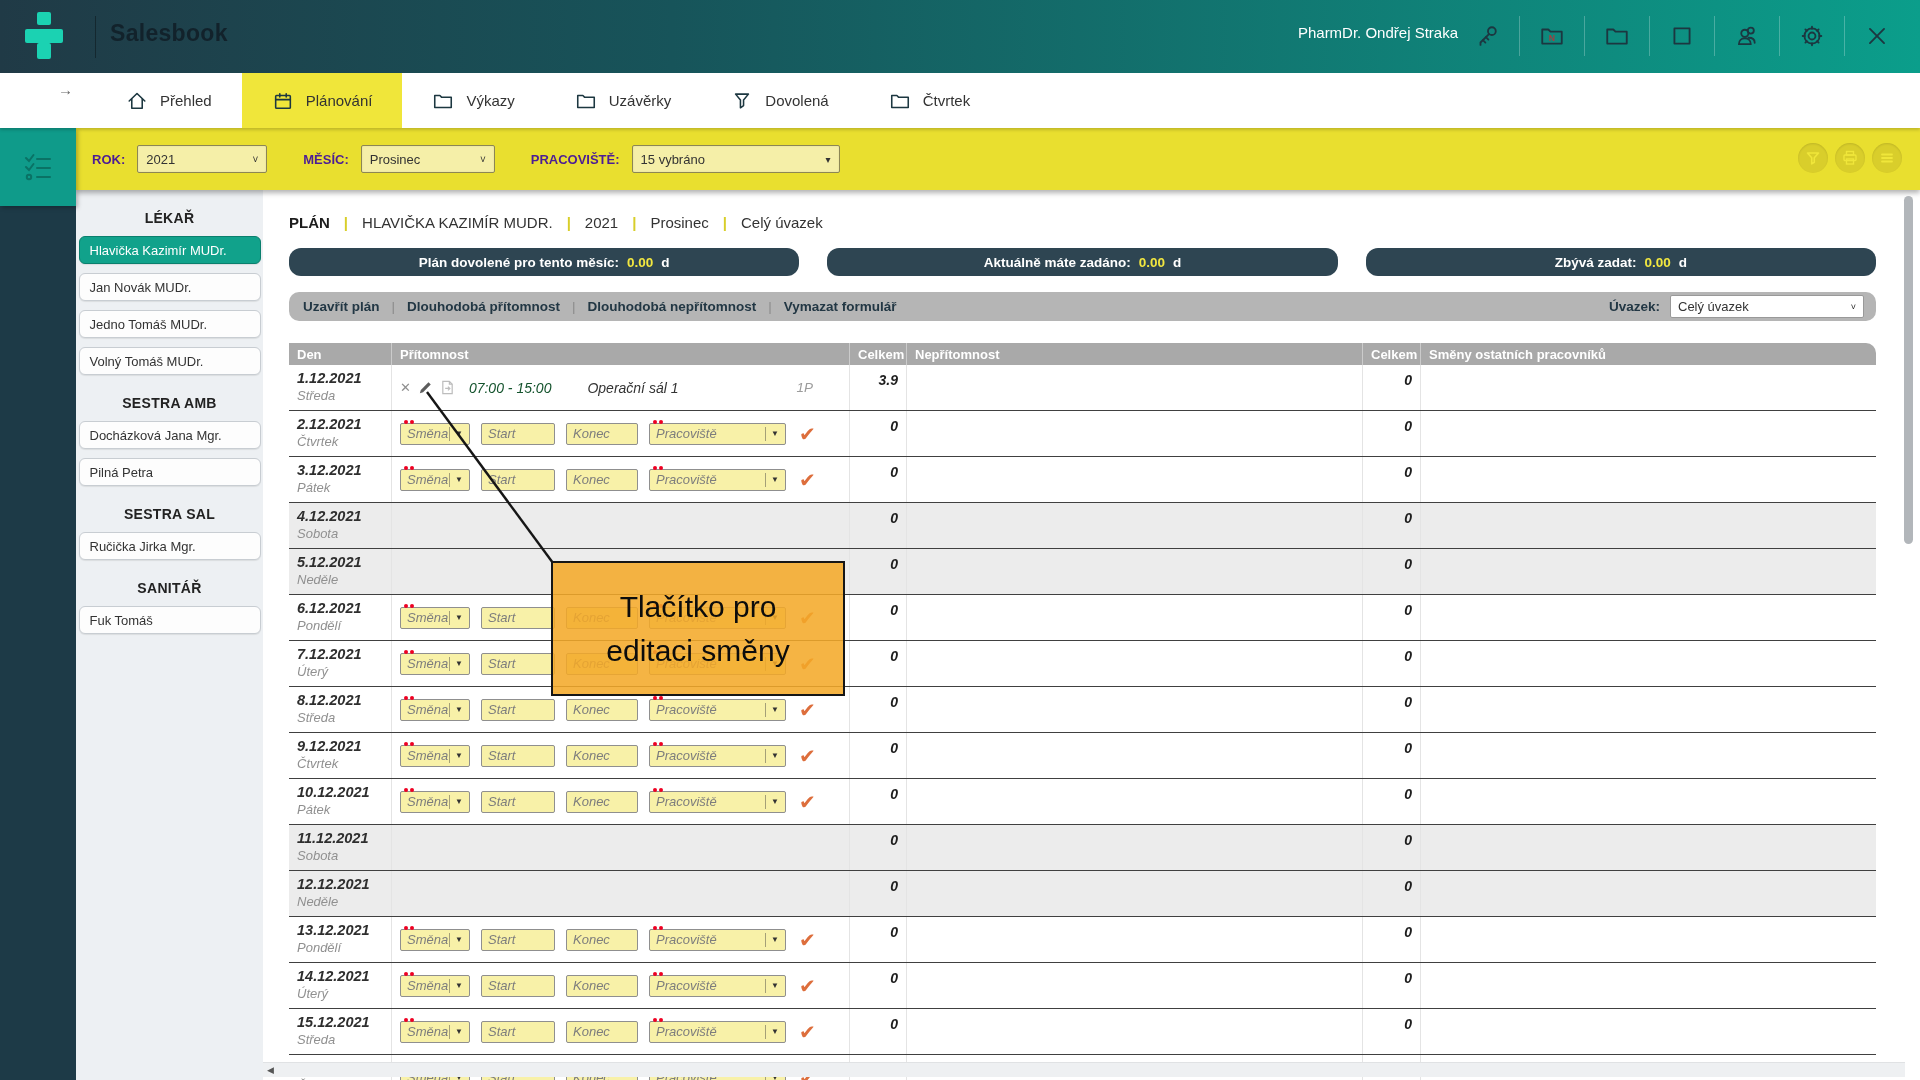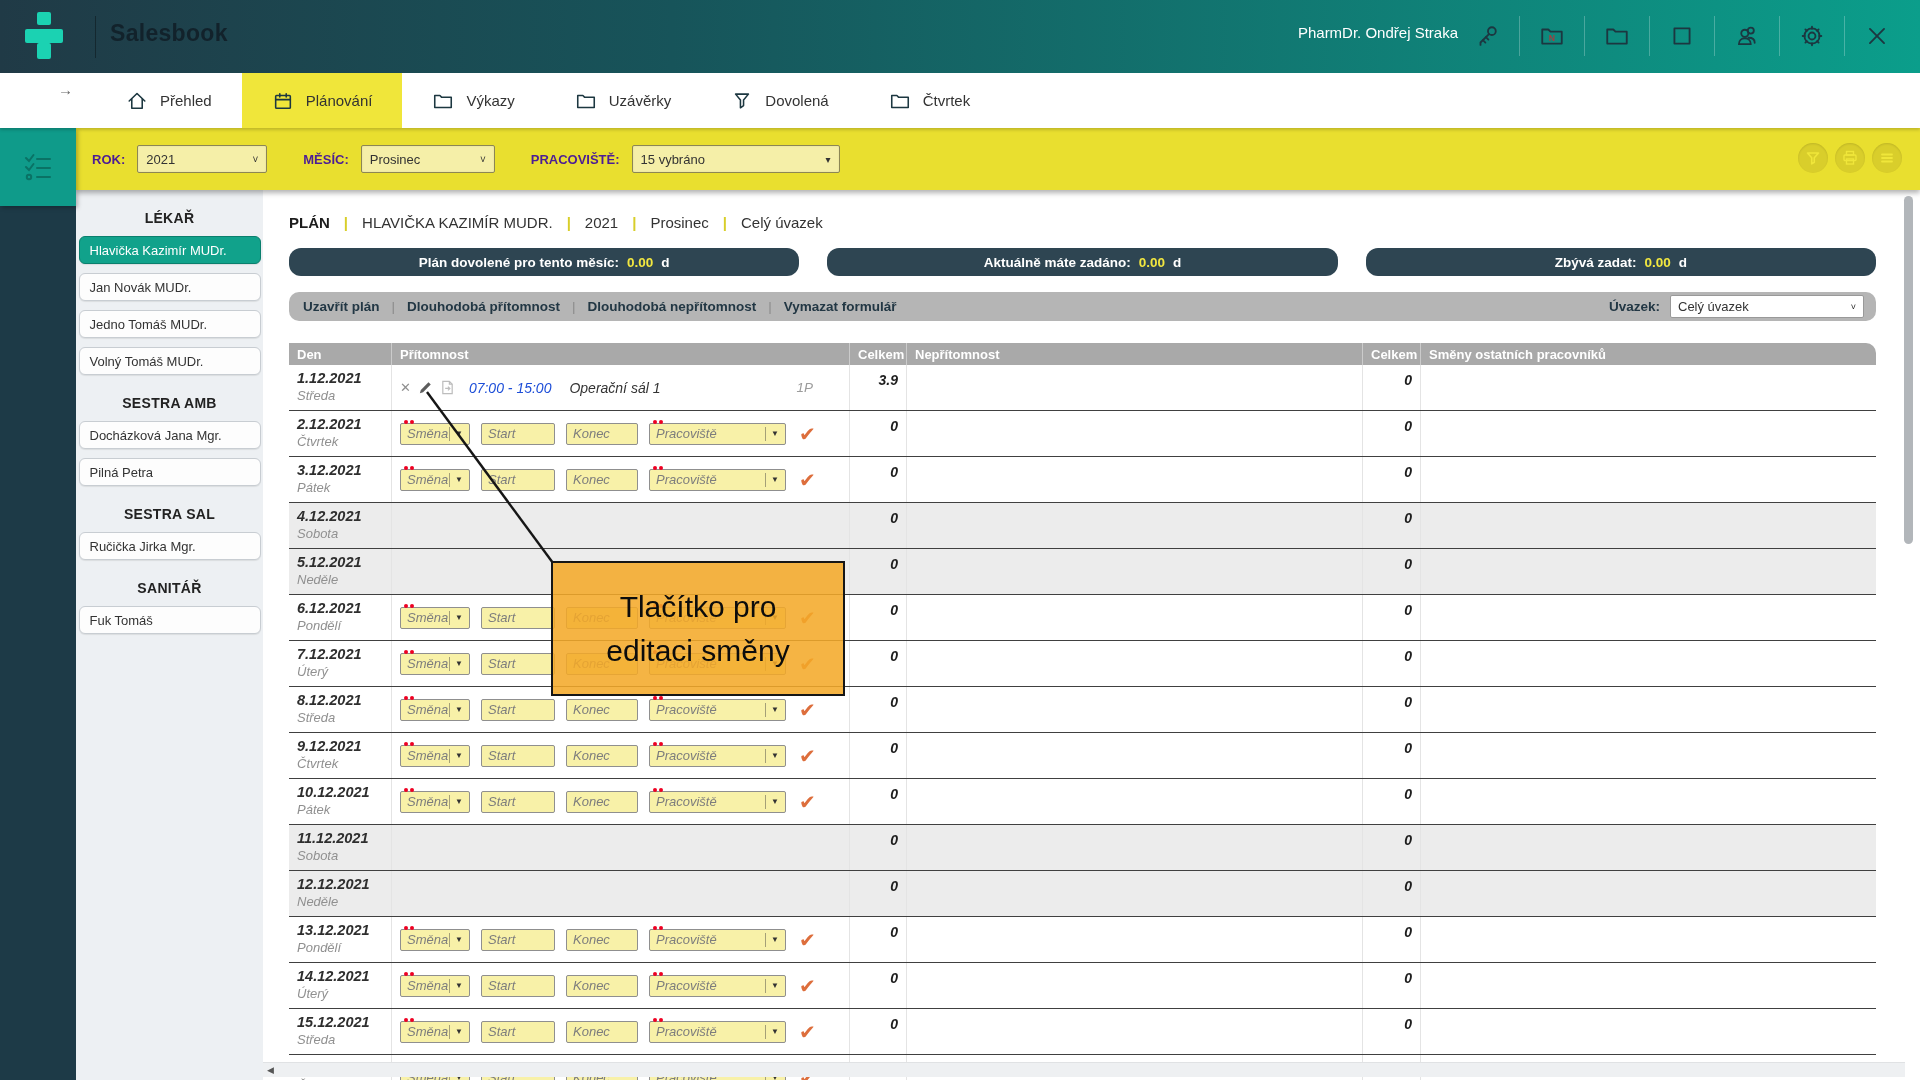--- a/index.html
+++ b/index.html
@@ -76,21 +76,21 @@
   .trow{display:flex;border-bottom:1px solid #404040;height:45px;background:#fff;font-style:italic;}
   .trow.gray{background:#ececec;}
   .td{box-sizing:border-box;border-right:1px solid #e4e4e4;padding:4px 8px;position:relative;}
   .td:last-child{border-right:none;}
   .td-den .d-date{font-size:14.5px;font-weight:bold;color:#2e2e2e;line-height:18px;}
   .td-den .d-day{font-size:13px;color:#909090;line-height:17px;}
   .td-num{text-align:right;font-size:14px;font-weight:bold;color:#1d1d1d;padding-top:7px;}
   .pres{display:flex;align-items:center;height:100%;}
   .entry-icons{display:flex;align-items:center;gap:7px;margin-right:14px;}
   .x-ico{font-size:13px;color:#8f8f8f;cursor:pointer;line-height:1;}
-  .entry-time{font-size:14px;color:#1d4ed8;margin-right:18px;}
+  .entry-time{font-size:14px;color:#14532d;margin-right:36px;}
   .entry-place{font-size:14px;color:#333;}
   .entry-tag{margin-left:auto;margin-right:28px;font-size:13.5px;color:#9c9c9c;}
   .ffield{position:relative;height:22px;background:#f8f1a8;border:1px solid #8f8f8f;border-radius:2px;
     display:flex;align-items:center;padding:0 6px;box-sizing:border-box;margin-right:11px;cursor:text;}
   .ffield .ph{font-size:13px;color:#7d7d7d;}
   .ffield.fsel{cursor:pointer;}
   .ffield .sel-arrow{margin-left:auto;font-size:8px;color:#333;border-left:1px solid #a5a077;padding-left:5px;height:14px;display:flex;align-items:center;}
   .req{position:absolute;top:-4px;left:3px;width:4px;height:4px;border-radius:50%;background:#e02;box-shadow:6px 0 0 #e02;}
   .check{font-size:20px;color:#dd6e3c;margin-left:2px;font-weight:bold;}
   

